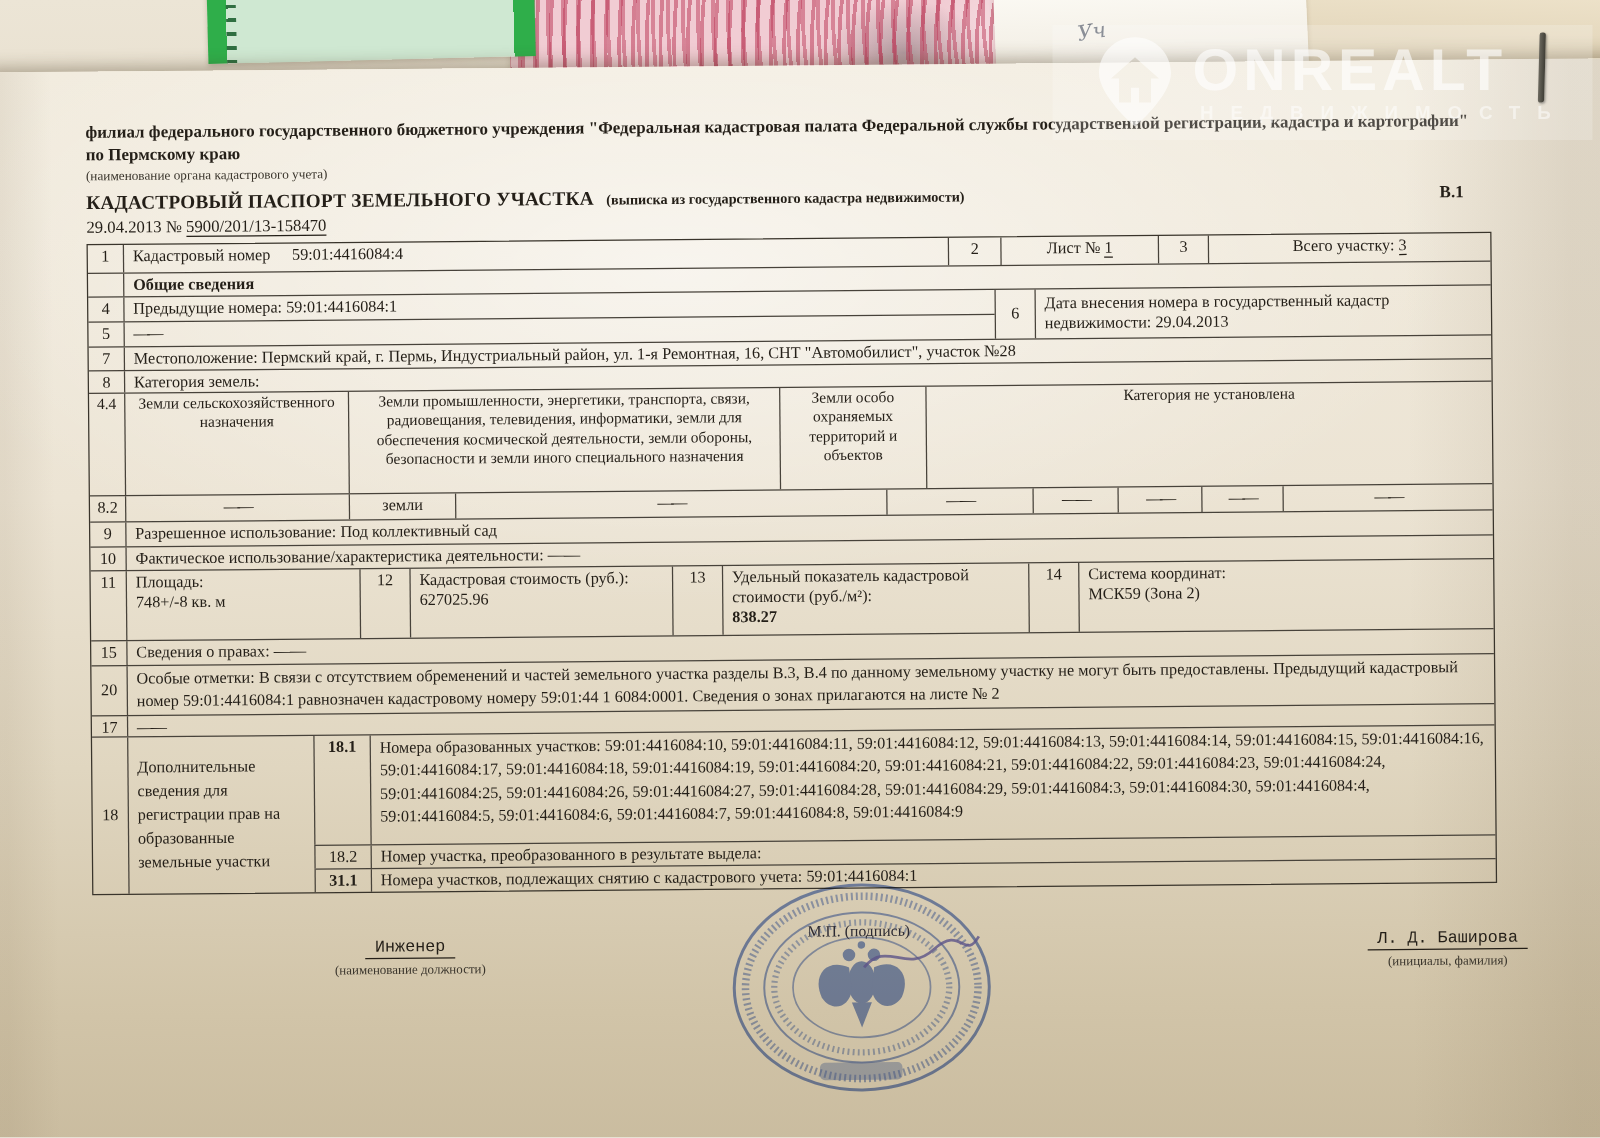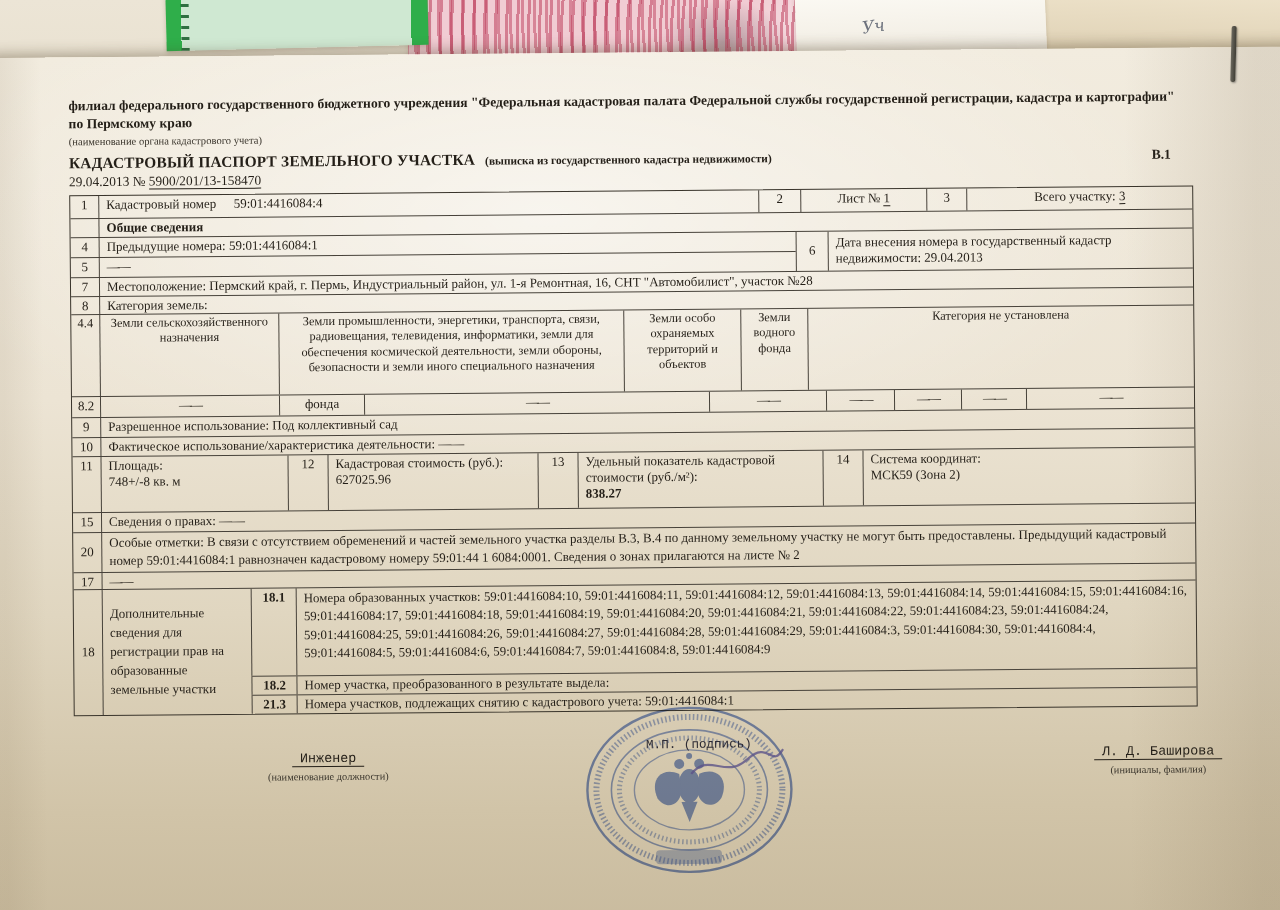--- a/index.html
+++ b/index.html
@@ -56,21 +56,21 @@
   .center{text-align:center;}
   .sub{display:flex;box-sizing:border-box;}
   .subcol{display:flex;flex-direction:column;box-sizing:border-box;}
   .vmid{display:flex;align-items:center;}
   .dash{letter-spacing:-2px;}
   
   .footer{position:relative;height:80px;margin-top:28px;}
   .sig-block{position:absolute;text-align:center;}
   .sig-label{font-size:13.4px;display:inline-block;border-bottom:1.2px solid #241f18;padding:0 8px;font-family:Liberation Mono, monospace;}
   .sig-caption{font-size:10.4px;margin-top:4px;color:#3a352c;}
-  .mp-label{position:absolute;left:572px;top:646px;font-size:12.6px;color:#2c2a33;z-index:12;font-family:Liberation Mono, monospace;}
+  .mp-label{position:absolute;left:572px;top:646px;font-size:12.6px;color:#2c2a33;z-index:12;}
   .stamp{position:absolute;left:505px;top:612px;width:220px;height:175px;z-index:11;
     mix-blend-mode:multiply;opacity:.88;}
   
   .watermark{position:absolute;left:842px;top:20px;width:432px;height:92px;z-index:50;}
   .wm-band{position:absolute;inset:0;background:rgba(255,255,255,.2);}
   .wm-pin{position:absolute;left:34px;top:8px;width:64px;height:76px;}
   .wm-brand{position:absolute;left:112px;top:8px;font-family:"Liberation Sans",sans-serif;
     font-weight:800;font-size:47px;letter-spacing:4px;color:rgba(255,255,255,.62);}
   .wm-sub{position:absolute;left:118px;top:62px;font-family:"Liberation Sans",sans-serif;
     font-weight:600;font-size:15px;letter-spacing:13.5px;color:rgba(255,255,255,.5);}
@@ -152,28 +152,27 @@
         <div class="r" style="height:18px">
           <div class="c nb num">8</div>
           <div class="c grow">Категория земель:</div>
         </div>
 
         <div class="r" style="height:82px;font-size:12.4px">
           <div class="c nb num">4.4</div>
           <div class="c center" style="width:179px;flex:none">Земли сельскохозяйственного назначения</div>
           <div class="c center" style="width:345px;flex:none">Земли промышленности, энергетики, транспорта, связи, радиовещания, телевидения, информатики, земли для обеспечения космической деятельности, земли обороны, безопасности и земли иного специального назначения</div>
           <div class="c center" style="width:117px;flex:none">Земли особо охраняемых территорий и объектов</div>
-          <div class="c center" style="width:67px;flex:none">Земли водного фонда</div>
           <div class="c center grow">Категория не установлена</div>
         </div>
 
         <div class="r" style="height:21px">
           <div class="c nb num">8.2</div>
           <div class="c center dash" style="width:179px;flex:none">——</div>
-          <div class="c center" style="width:85px;flex:none">фонда</div>
+          <div class="c center" style="width:85px;flex:none">земли</div>
           <div class="c center dash" style="width:345px;flex:none">——</div>
           <div class="c center dash" style="width:117px;flex:none">——</div>
           <div class="c center dash" style="width:68px;flex:none">——</div>
           <div class="c center dash" style="width:67px;flex:none">——</div>
           <div class="c center dash" style="width:65px;flex:none">——</div>
           <div class="c center dash grow">——</div>
         </div>
 
         <div class="r" style="height:20px">
           <div class="c nb num">9</div>
@@ -225,25 +224,25 @@
 
         <div class="r" style="height:126px">
           <div class="c nb num vmid" style="justify-content:center">18</div>
           <div class="c vmid" style="width:149px;flex:none;line-height:1.45">Дополнительные сведения для регистрации прав на образованные земельные участки</div>
           <div class="subcol grow">
             <div class="sub" style="height:88px">
               <div class="c num" style="width:45px;font-weight:bold">18.1</div>
               <div class="c grow" style="line-height:1.42;font-size:12.9px">Номера образованных участков: 59:01:4416084:10, 59:01:4416084:11, 59:01:4416084:12, 59:01:4416084:13, 59:01:4416084:14, 59:01:4416084:15, 59:01:4416084:16, 59:01:4416084:17, 59:01:4416084:18, 59:01:4416084:19, 59:01:4416084:20, 59:01:4416084:21, 59:01:4416084:22, 59:01:4416084:23, 59:01:4416084:24, 59:01:4416084:25, 59:01:4416084:26, 59:01:4416084:27, 59:01:4416084:28, 59:01:4416084:29, 59:01:4416084:3, 59:01:4416084:30, 59:01:4416084:4, 59:01:4416084:5, 59:01:4416084:6, 59:01:4416084:7, 59:01:4416084:8, 59:01:4416084:9</div>
             </div>
             <div class="sub" style="height:19px;border-top:1.3px solid #47423a">
-              <div class="c num" style="width:45px;font-weight:bold">18.2</div>
+              <div class="c num" style="width:45px;font-weight:normal">18.2</div>
               <div class="c grow">Номер участка, преобразованного в результате выдела:</div>
             </div>
             <div class="sub" style="height:19px;border-top:1.3px solid #47423a">
-              <div class="c num" style="width:45px;font-weight:bold">21.3</div>
+              <div class="c num" style="width:45px;font-weight:bold">31.1</div>
               <div class="c grow">Номера участков, подлежащих снятию с кадастрового учета: 59:01:4416084:1</div>
             </div>
           </div>
         </div>
 
       </div>
 
       <div class="footer">
         <div class="sig-block" style="left:154px;top:6px;width:200px">
           <span class="sig-label">Инженер</span>
@@ -273,16 +272,25 @@
           <path d="M102 98 L110 118 L118 98 Z"></path>
           <rect x="76" y="146" width="66" height="14" rx="4" opacity=".55"></rect>
         </g>
         <path d="M112 70 C130 48 146 76 168 56 S 192 66 204 46" stroke="#5a55c0" stroke-width="2.2" fill="none" opacity=".8"></path>
       </svg>
       <div class="mp-label">М.П. (подпись)</div>
 
     </div>
   </div>
 
+  <div class="watermark">
+    <div class="wm-band"></div>
+    <svg class="wm-pin" viewBox="0 0 60 70">
+      <path fill-rule="evenodd" fill="rgba(255,255,255,.6)" d="M30 1 C15 1 3 13 3 28 c0 17 27 40 27 40 s27-23 27-40 C57 13 45 1 30 1 Z
+           M30 16 L12 32 h6 v18 h9 V39 h6 v11 h9 V32 h6 Z"></path>
+    </svg>
+    <div class="wm-brand">ONREALT</div>
+    <div class="wm-sub">НЕДВИЖИМОСТЬ</div>
+  </div>
 
   <div class="staple"></div>
 
 </div>
 
 </body></html>

